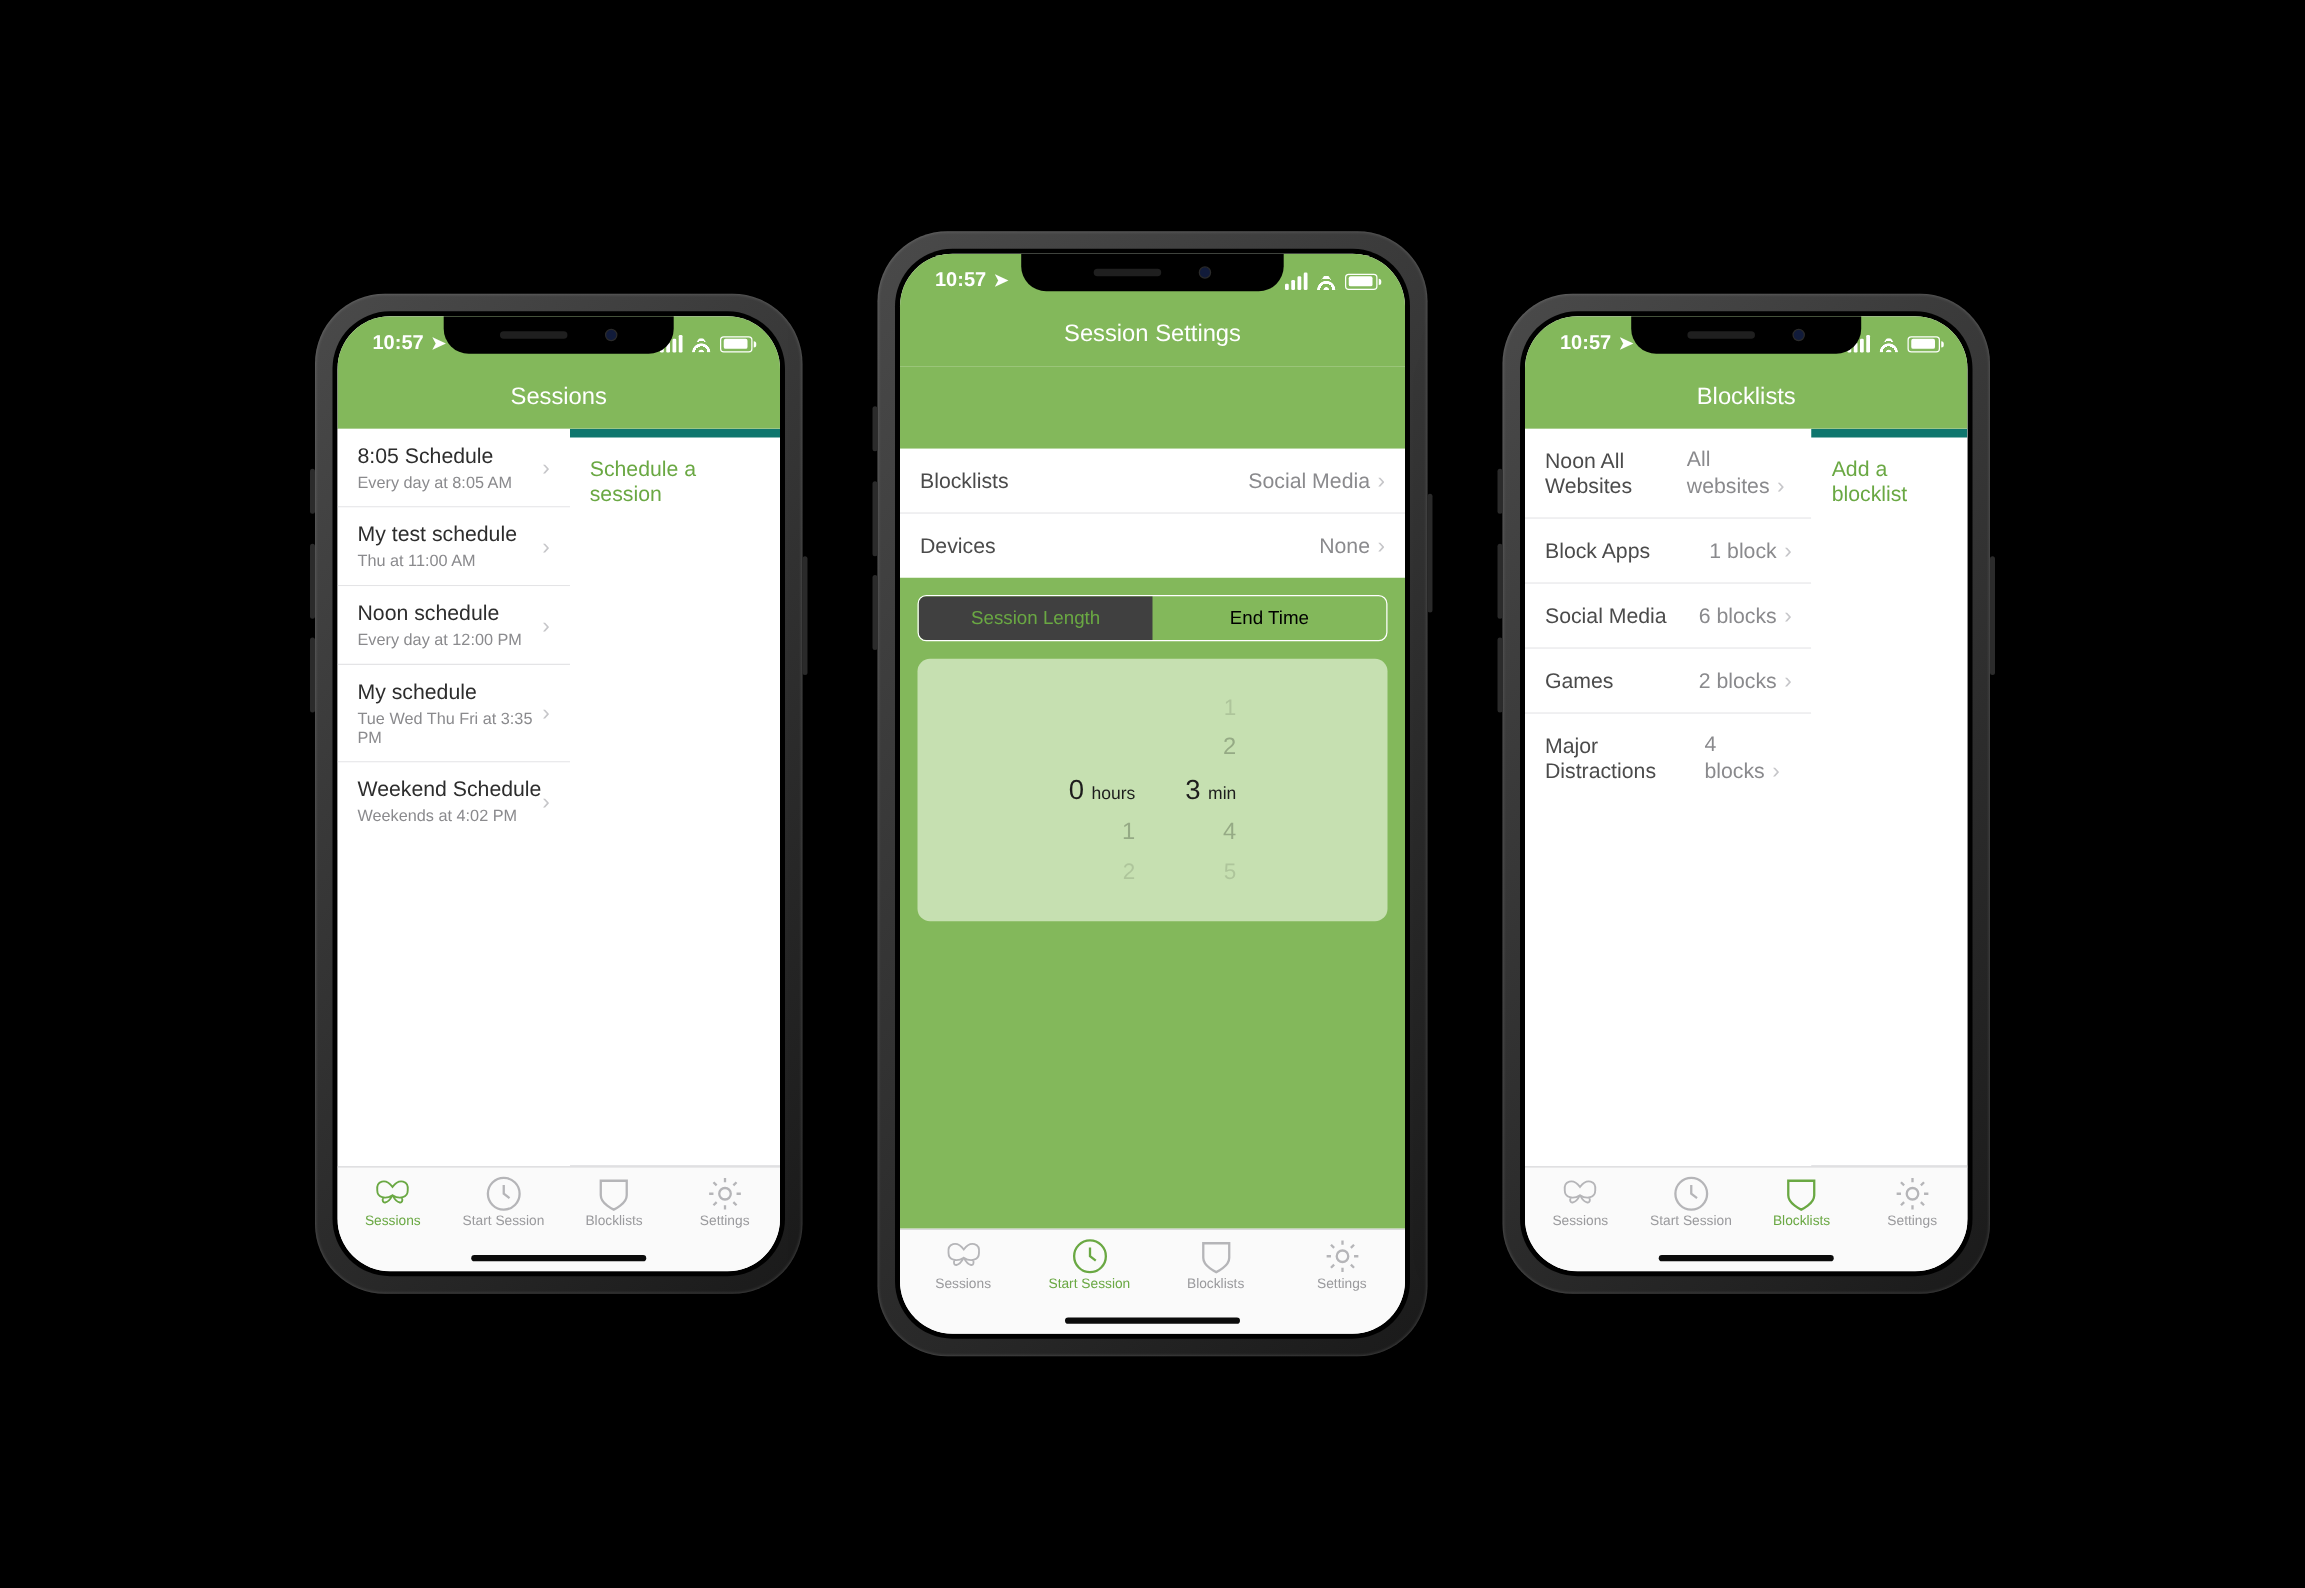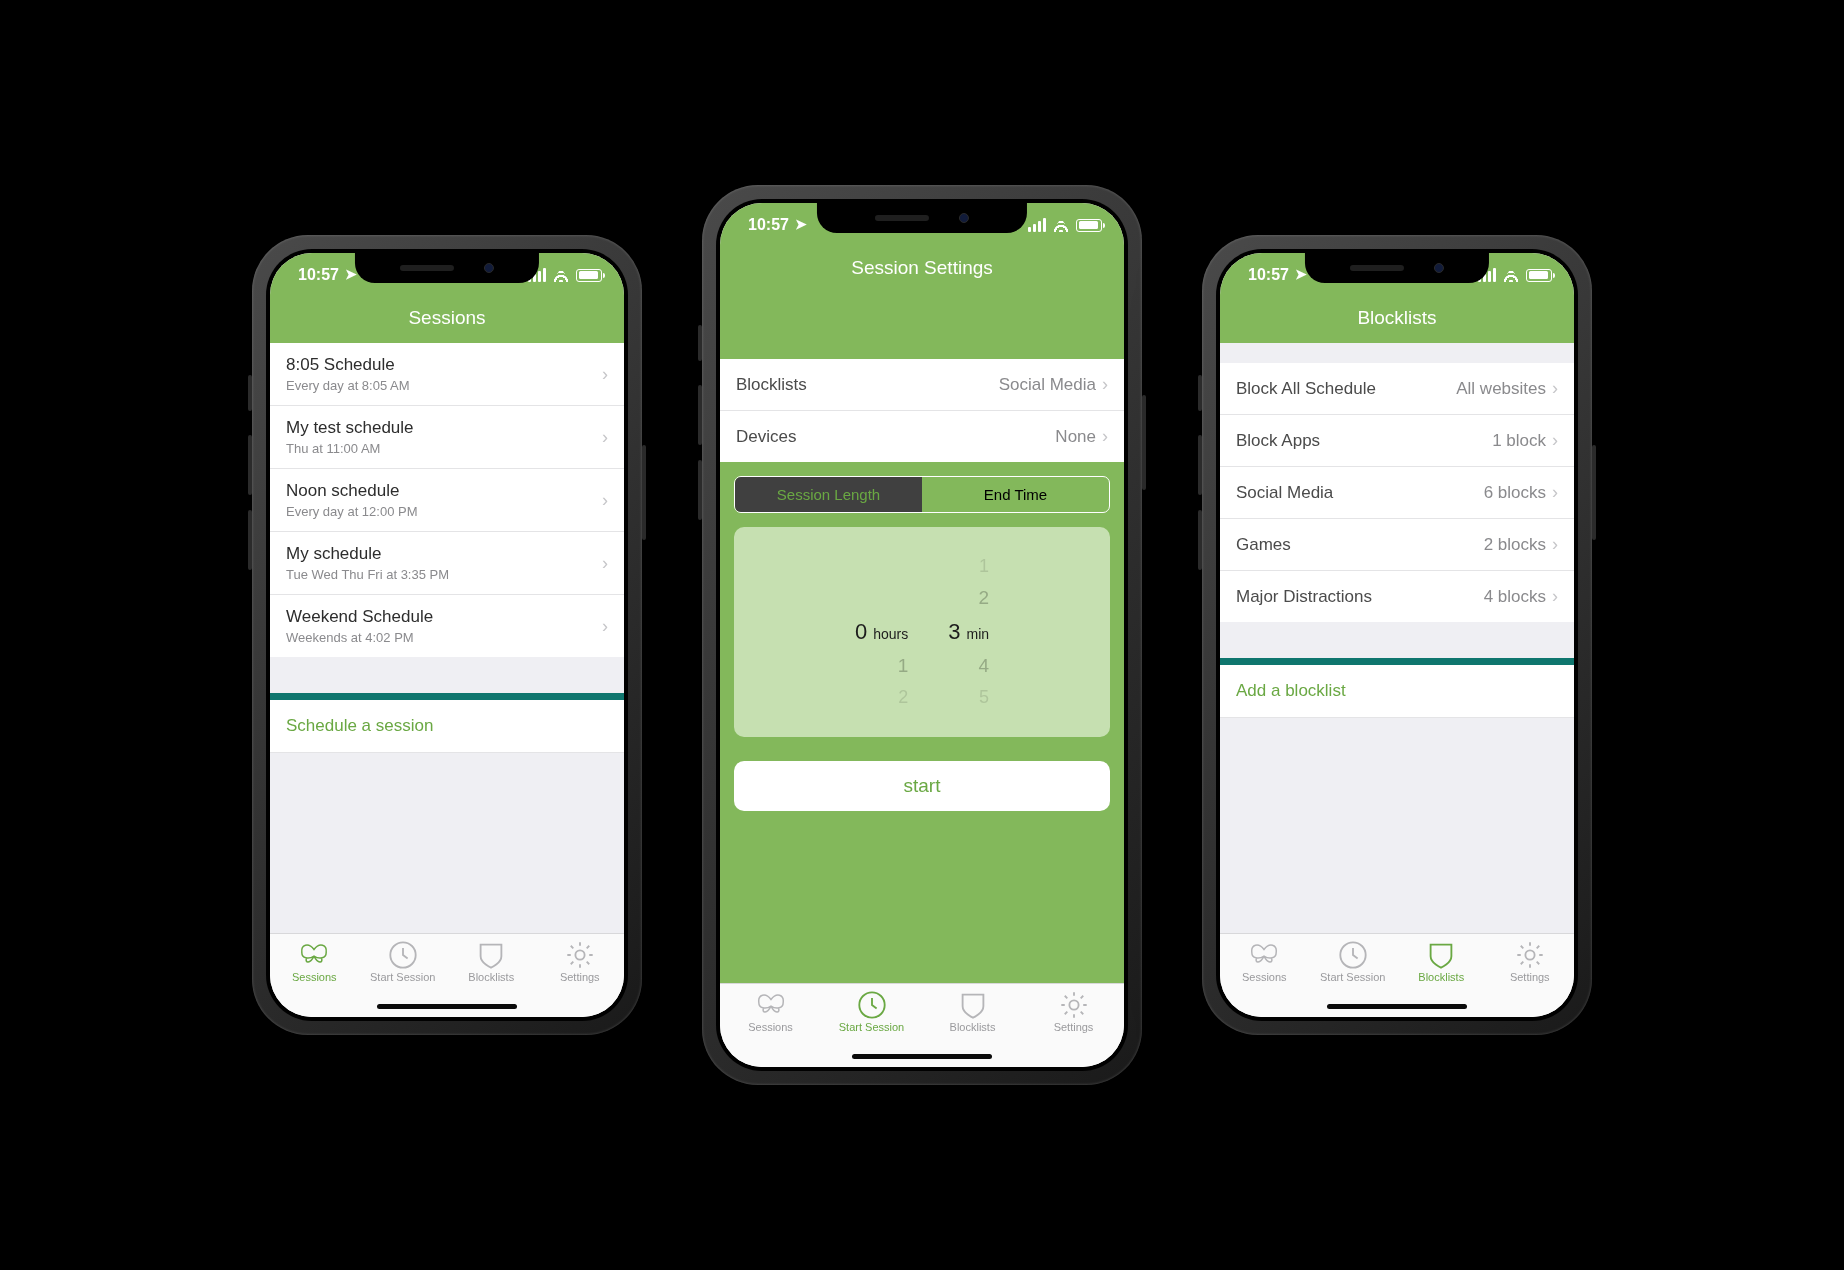--- a/index.html
+++ b/index.html
@@ -154,21 +154,21 @@
   .pcol .dim { opacity:.45; font-size:19px; }
   .pcol .dim2 { opacity:.22; font-size:18px; }
   .pcol .sel { color:#1d1d1d; font-size:22px; }
   .pcol .lbl { color:#1d1d1d; font-size:14px; display:inline-block; margin-left:6px; font-weight:400;}
   .prow { display:flex; align-items:baseline; }
   .start-btn {
     margin:24px 14px 0; background:#fff; color:#6aa843;
     border-radius:10px; text-align:center; padding:14px 0; font-size:19px;
   }
 
-  .body-col { display:flex; flex-direction:column; flex:1; overflow:hidden; }
+  .body-col { display:flex; flex-direction:row; flex:1; overflow:hidden; }
 </style>
 </head>
 <body>
 
 <div class="phone small">
   <div class="side-btn sb-left-1"></div>
     <div class="side-btn sb-left-2"></div>
     <div class="side-btn sb-left-3"></div>
     <div class="side-btn sb-right"></div>
   <div class="inner-bezel">
@@ -349,21 +349,20 @@
           <div class="dim">2</div>
           <div class="prow">
                 <span class="sel">3</span>
                 <span class="lbl">min</span>
               </div>
           <div class="dim">4</div>
           <div class="dim2">5</div>
         </div>
       </div>
 
-      <div class="start-btn">start</div>
       <div style="flex:1"></div>
     </div>
 
     <div class="tabbar">
       <div class="tab">
         <div class="t-icon">
               <svg viewBox="0 0 32 26">
                 <path d="M16 7 C10 -1 2 2 3 10 C3 16 10 18 16 14 C22 18 29 16 29 10 C30 2 22 -1 16 7 Z M16 14 C12 22 6 22 8 16 M16 14 C20 22 26 22 24 16"></path>
               </svg>
             </div>
@@ -430,21 +429,21 @@
           <span class="battery"></span>
         </div>
       </div>
       <div class="nav-title">Blocklists</div>
     </div>
 
     <div class="body-col">
       <div style="height:20px;background:#efeff3"></div>
       <div class="list">
         <div class="row flat">
-          <span class="title">Block All Schedule</span>
+          <span class="title">Noon All Websites</span>
           <div><span class="value">All websites</span><span class="chevron">›</span></div>
         </div>
         <div class="row flat">
           <span class="title">Block Apps</span>
           <div><span class="value">1 block</span><span class="chevron">›</span></div>
         </div>
         <div class="row flat">
           <span class="title">Social Media</span>
           <div><span class="value">6 blocks</span><span class="chevron">›</span></div>
         </div>

